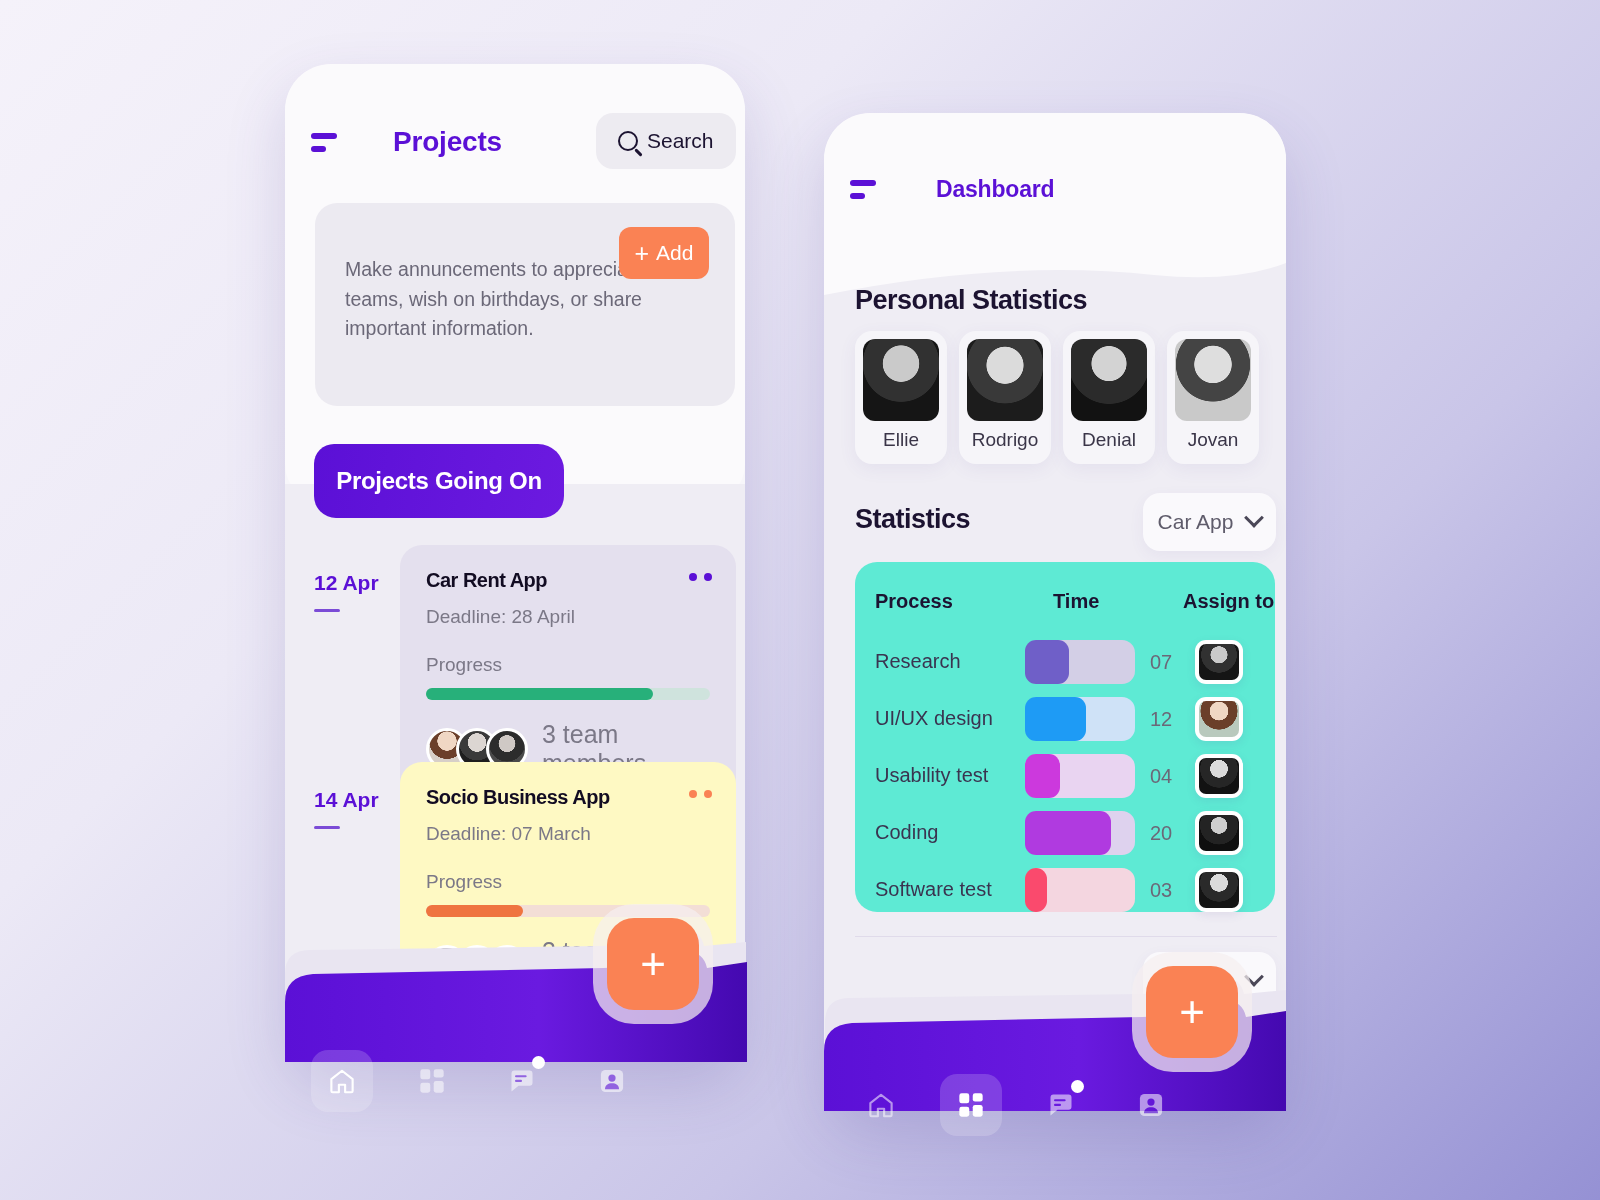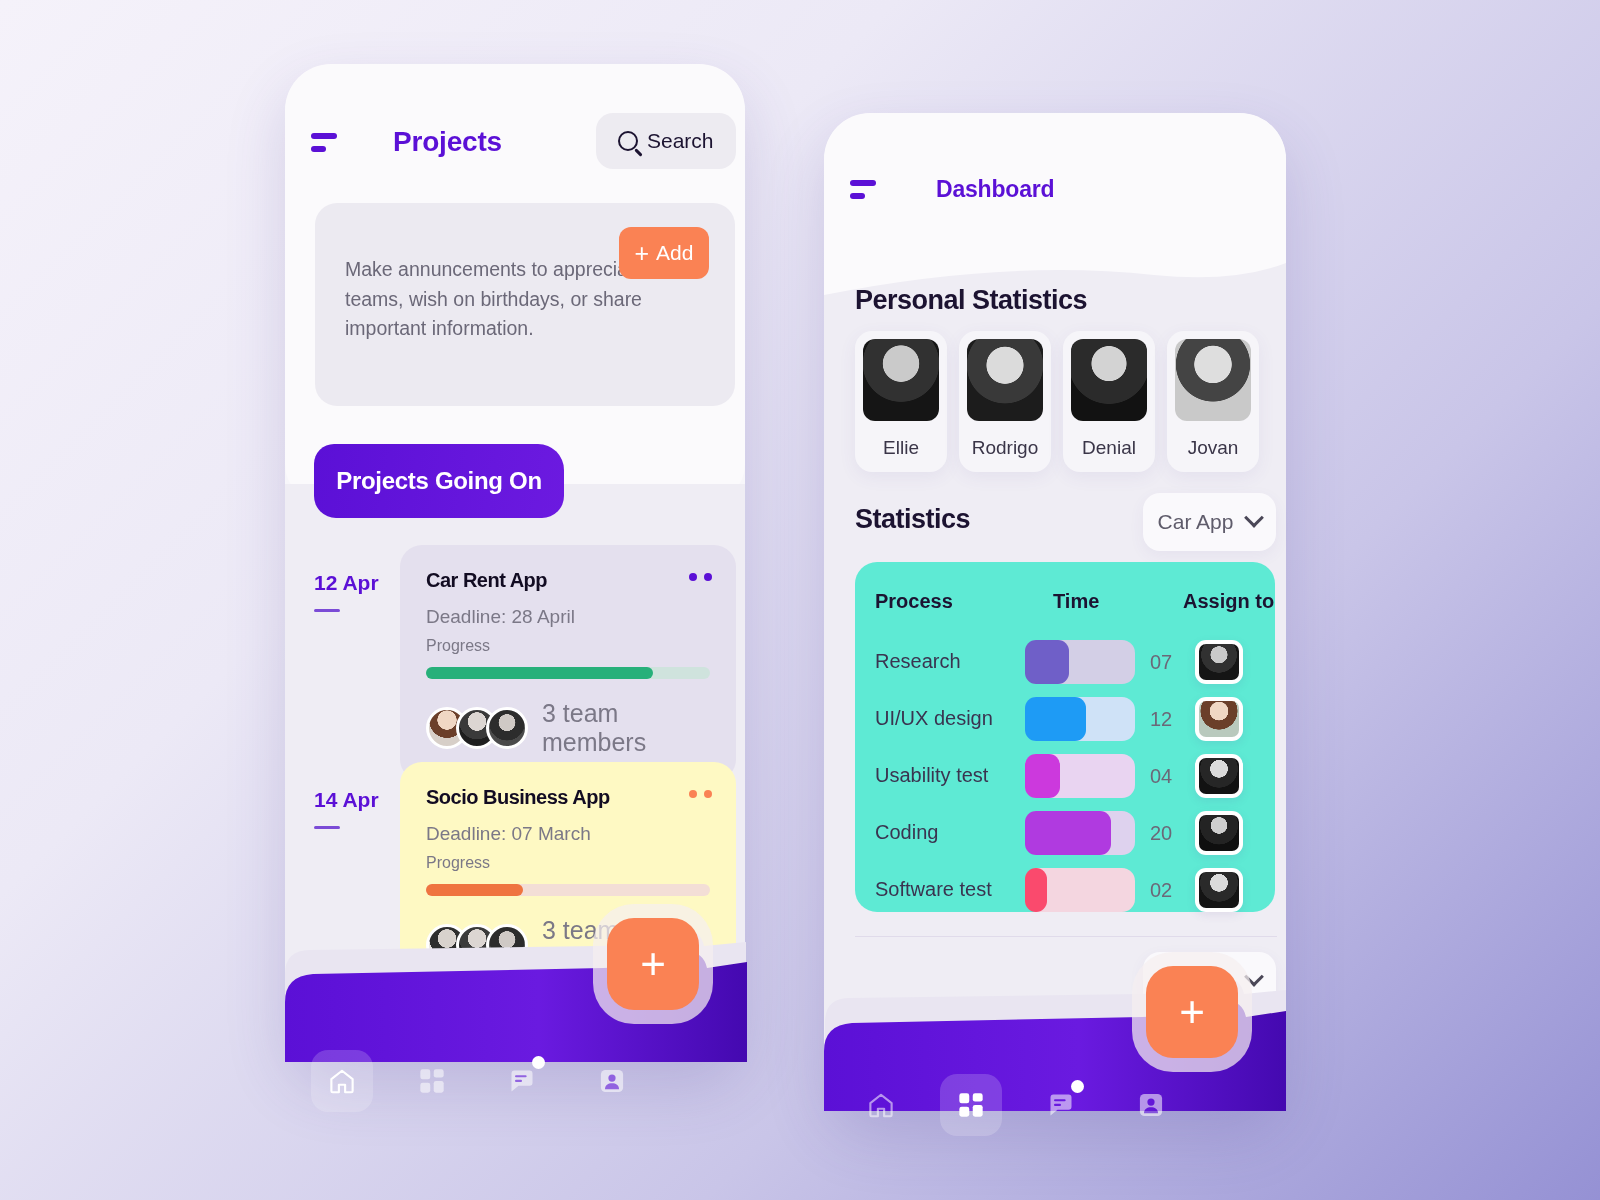--- a/index.html
+++ b/index.html
@@ -68,21 +68,21 @@
   }
 
   
   .proj-row { position:absolute; left:314px; width:422px; }
   .proj-date { position:absolute; left:0; top:26px; width:80px; }
   .proj-date .d { color:#5b10d6; font-weight:bold; font-size:21px; }
   .proj-date .dash { display:block; width:26px; height:3px; background:#7b4bd6; border-radius:2px; margin-top:14px; }
   .proj-card { position:absolute; left:86px; top:0; width:336px; border-radius:22px; padding:24px 26px; }
   .proj-card h3 { font-size:20px; color:#120c22; letter-spacing:-.5px; }
   .proj-card .dl { margin-top:14px; font-size:19px; color:#7b7887; }
-  .proj-card .pg { margin-top:9px; font-size:16px; color:#7b7887; }
+  .proj-card .pg { margin-top:26px; font-size:19px; color:#7b7887; }
   .bar-track { margin-top:12px; height:12px; border-radius:7px; width:100%; }
   .bar-fill { height:100%; border-radius:7px; }
   .dots { position:absolute; right:24px; top:28px; display:flex; gap:7px; }
   .dots i { width:8px; height:8px; border-radius:50%; display:block; }
   .members { margin-top:20px; display:flex; align-items:center; }
   .av-stack { display:flex; }
   .av-stack .av { width:42px; height:42px; border-radius:50%; border:3px solid #fff; margin-right:-12px;
                   background-size:cover; background-position:center top; }
   .members .cnt { margin-left:26px; font-size:25px; color:#7b7887; }
   .nav-items { position:absolute; bottom:26px; left:0; width:100%; display:flex; align-items:center; }
@@ -99,21 +99,21 @@
          box-shadow:0 0 0 14px rgba(245,238,240,.72); }
 
   
   .sec-title { position:absolute; font-size:27px; color:#1c1331; letter-spacing:-.5px; font-weight:bold; }
 
   .pstat-row { position:absolute; left:855px; top:331px; display:flex; gap:12px; }
   .pstat { width:92px; background:#f6f5f9; border-radius:17px; padding:8px 8px 0;
            box-shadow:0 5px 18px rgba(90,70,150,.07); cursor:pointer; }
   .pstat .ph { width:100%; height:82px; border-radius:12px; background-size:cover;
                background-position:center top; filter:grayscale(1); }
-  .pstat .nm { text-align:center; font-size:19px; color:#3a3548; padding:16px 0 13px; }
+  .pstat .nm { text-align:center; font-size:19px; color:#3a3548; padding:8px 0 13px; }
 
   .dd { position:absolute; height:58px; background:#faf9fc; border-radius:17px;
         display:flex; align-items:center; justify-content:center; gap:14px; cursor:pointer;
         box-shadow:0 5px 16px rgba(90,70,150,.06); }
   .dd .t { font-size:21px; color:#5f5c6b; }
   .chev { width:14px; height:14px; border-right:3px solid #4a4757; border-bottom:3px solid #4a4757;
           transform:rotate(45deg) translate(-3px,-3px); }
 
   #stats-table { position:absolute; left:855px; top:562px; width:420px; height:350px;
                  background:#5eead4; border-radius:22px; }
@@ -366,21 +366,21 @@
     <div class="st-av">
       <div class="im" style="background:radial-gradient(circle at 50% 29%,#d2cecb 0 25%,#232323 26% 58%,#0f0f0f 59%);"></div>
     </div>
   </div>
 
   <div class="st-row" style="top:306px;">
     <span class="st-name">Software test</span>
     <div class="st-track" style="background:#f4d6e0;">
       <div class="st-fill" style="background:#fa4a6d;width:20%;"></div>
     </div>
-    <span class="st-val">02</span>
+    <span class="st-val">03</span>
     <div class="st-av">
       <div class="im" style="background:radial-gradient(circle at 50% 30%,#dedad6 0 27%,#2a2a2a 28% 58%,#141414 59%);"></div>
     </div>
   </div>
 </div>
 
 <div class="ph-sep" style="left:855px;top:936px;width:422px;"></div>
 
 <div class="sec-title" style="left:855px;top:996px;">Project Data</div>
 

